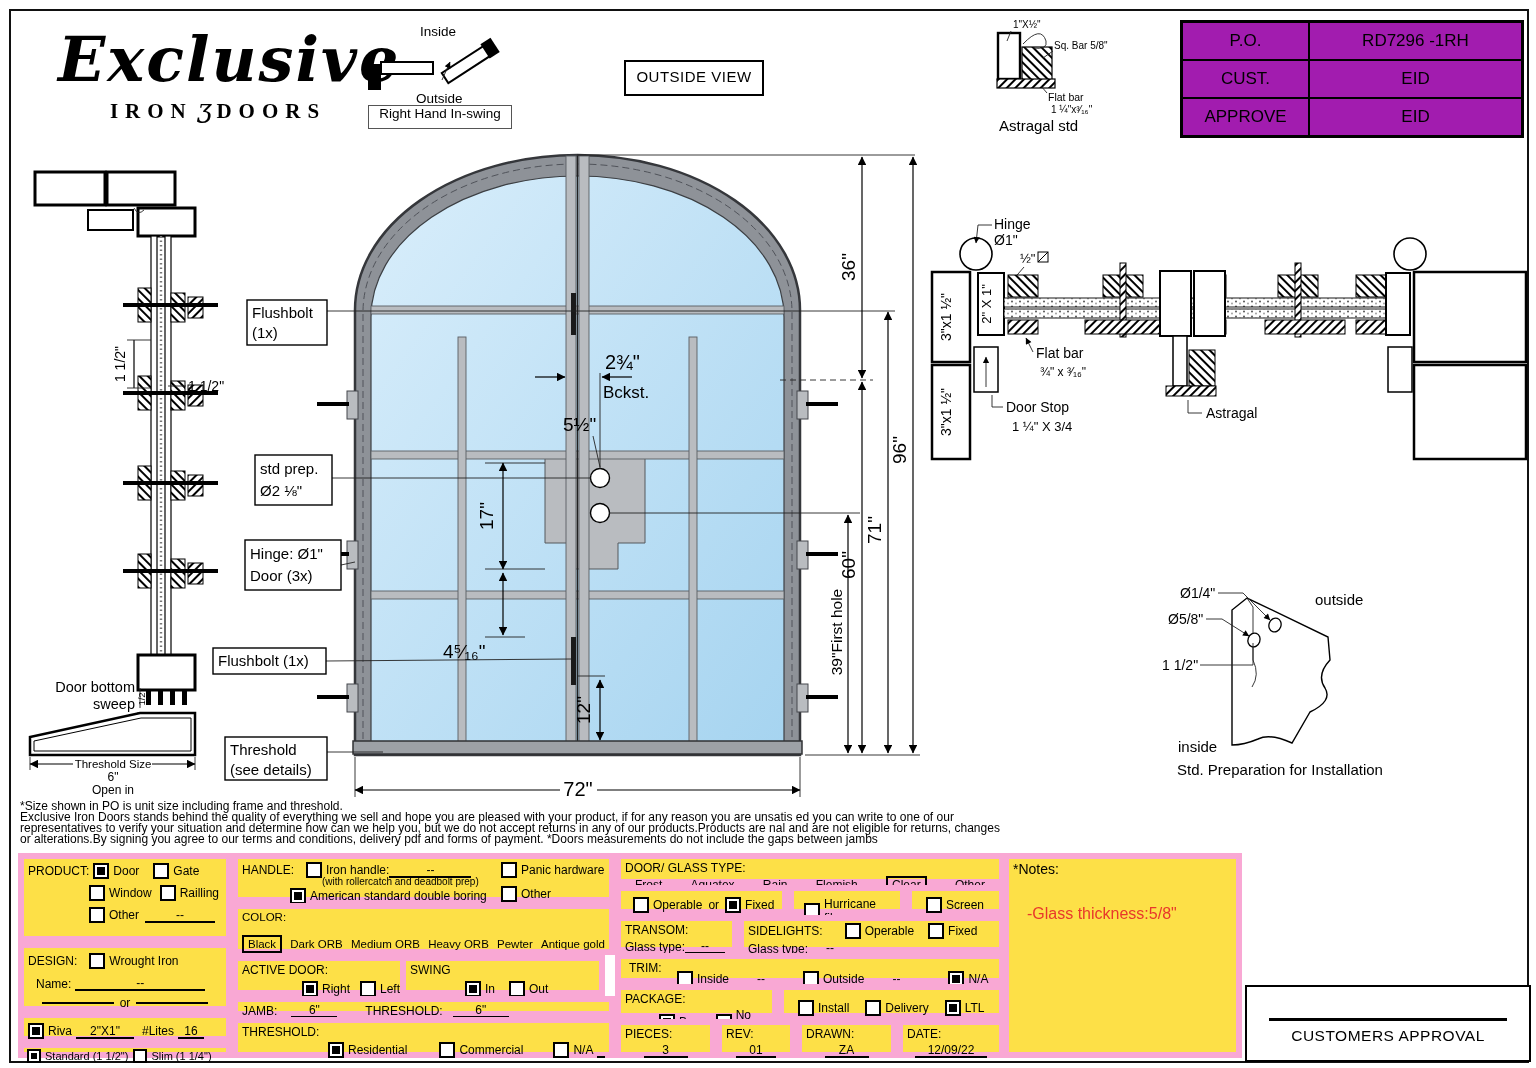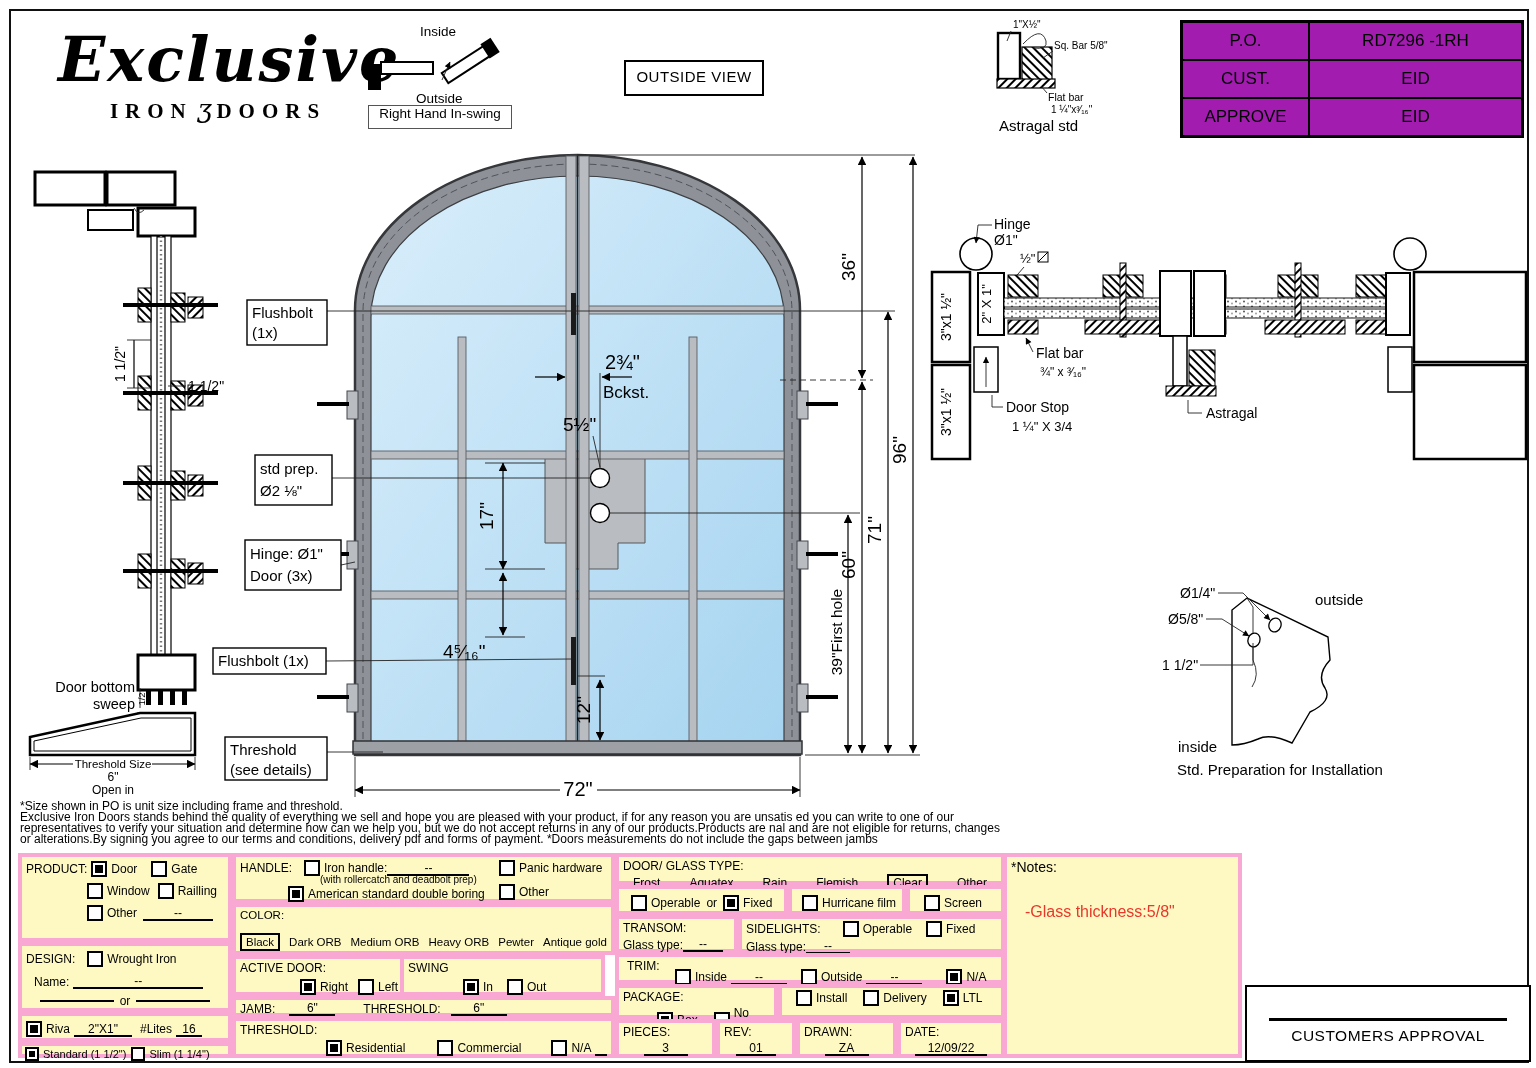--- a/index.html
+++ b/index.html
@@ -20,21 +20,21 @@
   
   .ovbox{border:2px solid #000;text-align:center;font-size:15px;letter-spacing:.5px;
          padding-top:6px;background:#fff}
   .rhbox{border:1.5px solid #555;text-align:center;font-size:13.5px;padding-top:0;background:#fff}
   .po{border:2.5px solid #000;display:grid;grid-template-columns:127px 1fr;background:#a21caf}
   .po>div{border:1.5px solid #000;display:flex;align-items:center;justify-content:center;
           font-size:17px;height:36px}
   
   .disc{font-size:12px;line-height:10.9px;letter-spacing:0px;white-space:nowrap}
   
-  .cell{position:absolute;background:#fef9c3;border:4px solid #f9a8d4;box-sizing:border-box;
+  .cell{position:absolute;background:#fde047;border:6px solid #f9a8d4;box-sizing:border-box;
         font-size:12px;padding:2px 4px}
   .cb{display:inline-block;width:12px;height:12px;border:2px solid #000;background:#fff;
       vertical-align:-2px;margin-right:4px;flex:none}
   .cb.on{background:#000;box-shadow:inset 0 0 0 2px #fff}
   .uv{display:inline-block;border-bottom:2px solid #000;text-align:center;height:13px;
       vertical-align:-2px}
   .wbox{display:inline-block;border:2px solid #000;padding:0 4px;line-height:14px}
   .frow{display:flex;align-items:center}
   .orline{display:flex;align-items:center;gap:6px;font-size:12px}
   .orline .hr{flex:1;border-top:2px solid #000;height:0}
@@ -637,21 +637,21 @@
 <div class="cell" style="left:615px;top:984px;width:163px;height:35px">
   <div>PACKAGE:</div>
   <div class="frow" style="margin-top:2px;margin-left:34px">
     <span class="cb on"></span>
     <span style="margin-right:16px">Box</span>
     <span class="cb"></span>
     <span>No box</span>
   </div>
 </div>
 <div class="cell" style="left:778px;top:984px;width:227px;height:35px">
-  <div class="frow" style="margin-left:10px">
+  <div class="frow" style="margin-top:8px;margin-left:10px">
     <span class="cb"></span>
     <span style="margin-right:16px">Install</span>
     <span class="cb"></span>
     <span style="margin-right:16px">Delivery</span>
     <span class="cb on"></span>
     <span>LTL</span>
   </div>
 </div>
 
 <div class="cell" style="left:615px;top:1019px;width:101px;height:39px">

